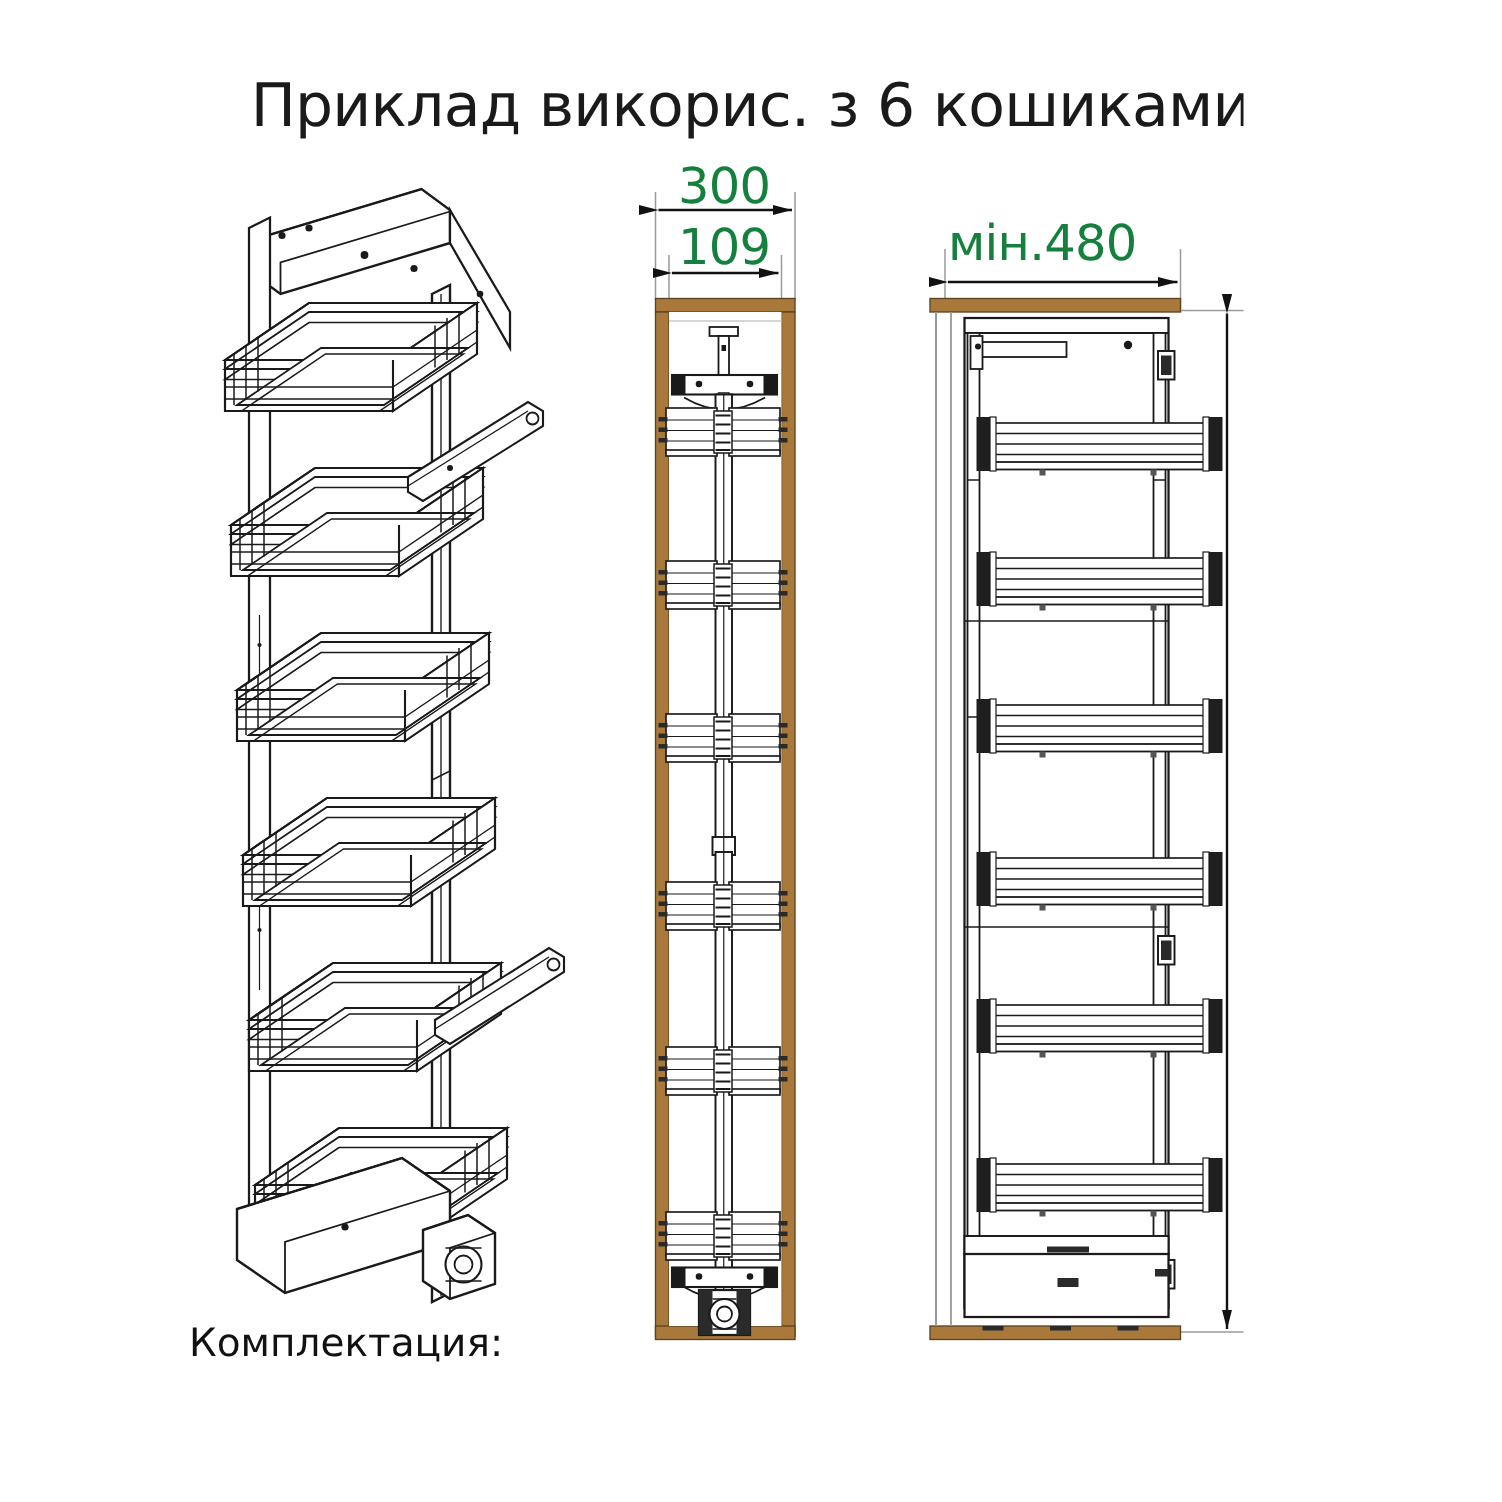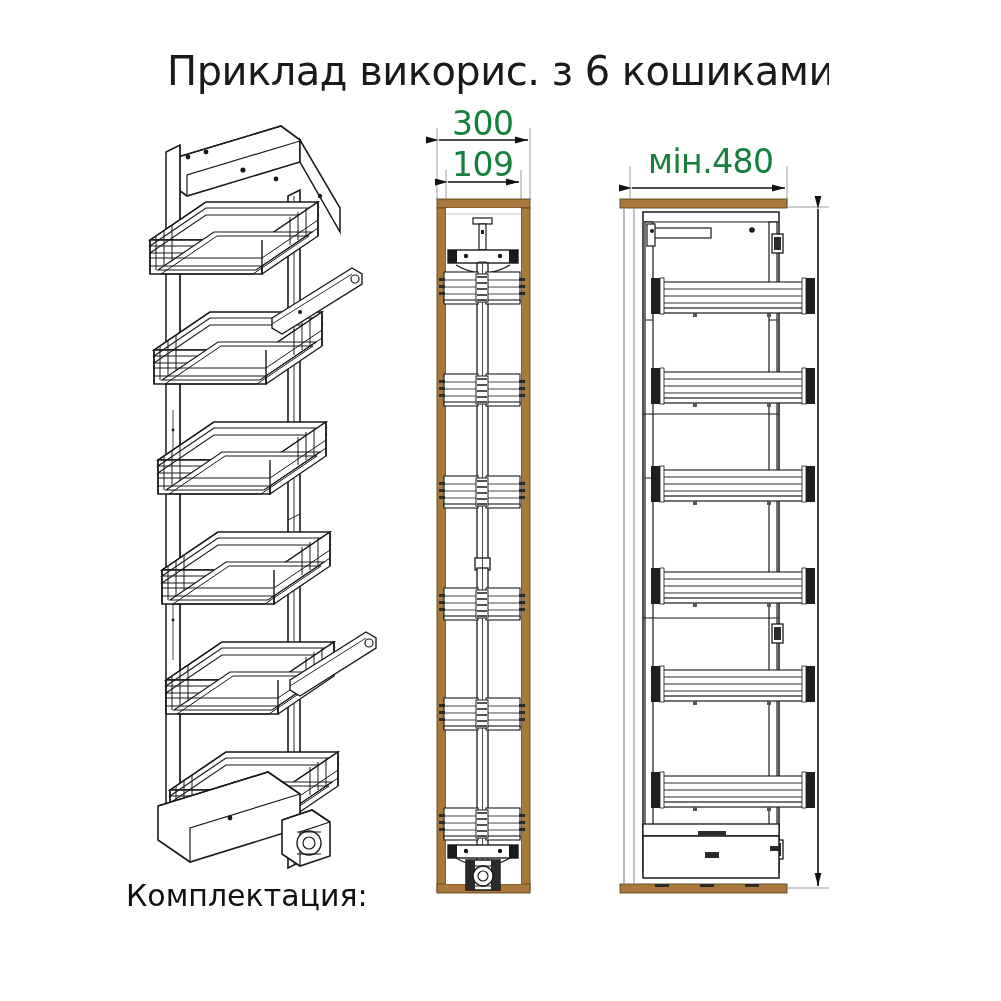--- a/index.html
+++ b/index.html
@@ -29,39 +29,39 @@
   }
   .dim-label {
     position: absolute;
     font-size: 33px;
     color: #15803d;
     white-space: nowrap;
     letter-spacing: -0.5px;
   }
   #dim-300 { left: 452px; top: 104px; }
   #dim-264 { left: 452px; top: 145px; }
-  #dim-480 { left: 648px; top: 142px; text-align: center; }
+  #dim-480 { left: 632px; top: 142px; text-align: center; }
   #dim-height {
     position: absolute;
     left: 742px;
     top: 355px;
     width: 260px;
     text-align: center;
     transform: rotate(-90deg);
     transform-origin: 130px 130px;
     font-size: 33px;
     color: #111111;
     white-space: nowrap;
     letter-spacing: -0.5px;
   }
   #spec {
     position: absolute;
     left: 126px;
     top: 879px;
-    font-size: 30px;
+    font-size: 26px;
     line-height: 34px;
     color: #111111;
     white-space: nowrap;
   }
   #spec .line2 { letter-spacing: 0px; }
   svg.draw {
     position: absolute;
     left: 0;
     top: 0;
     width: 1001px;

